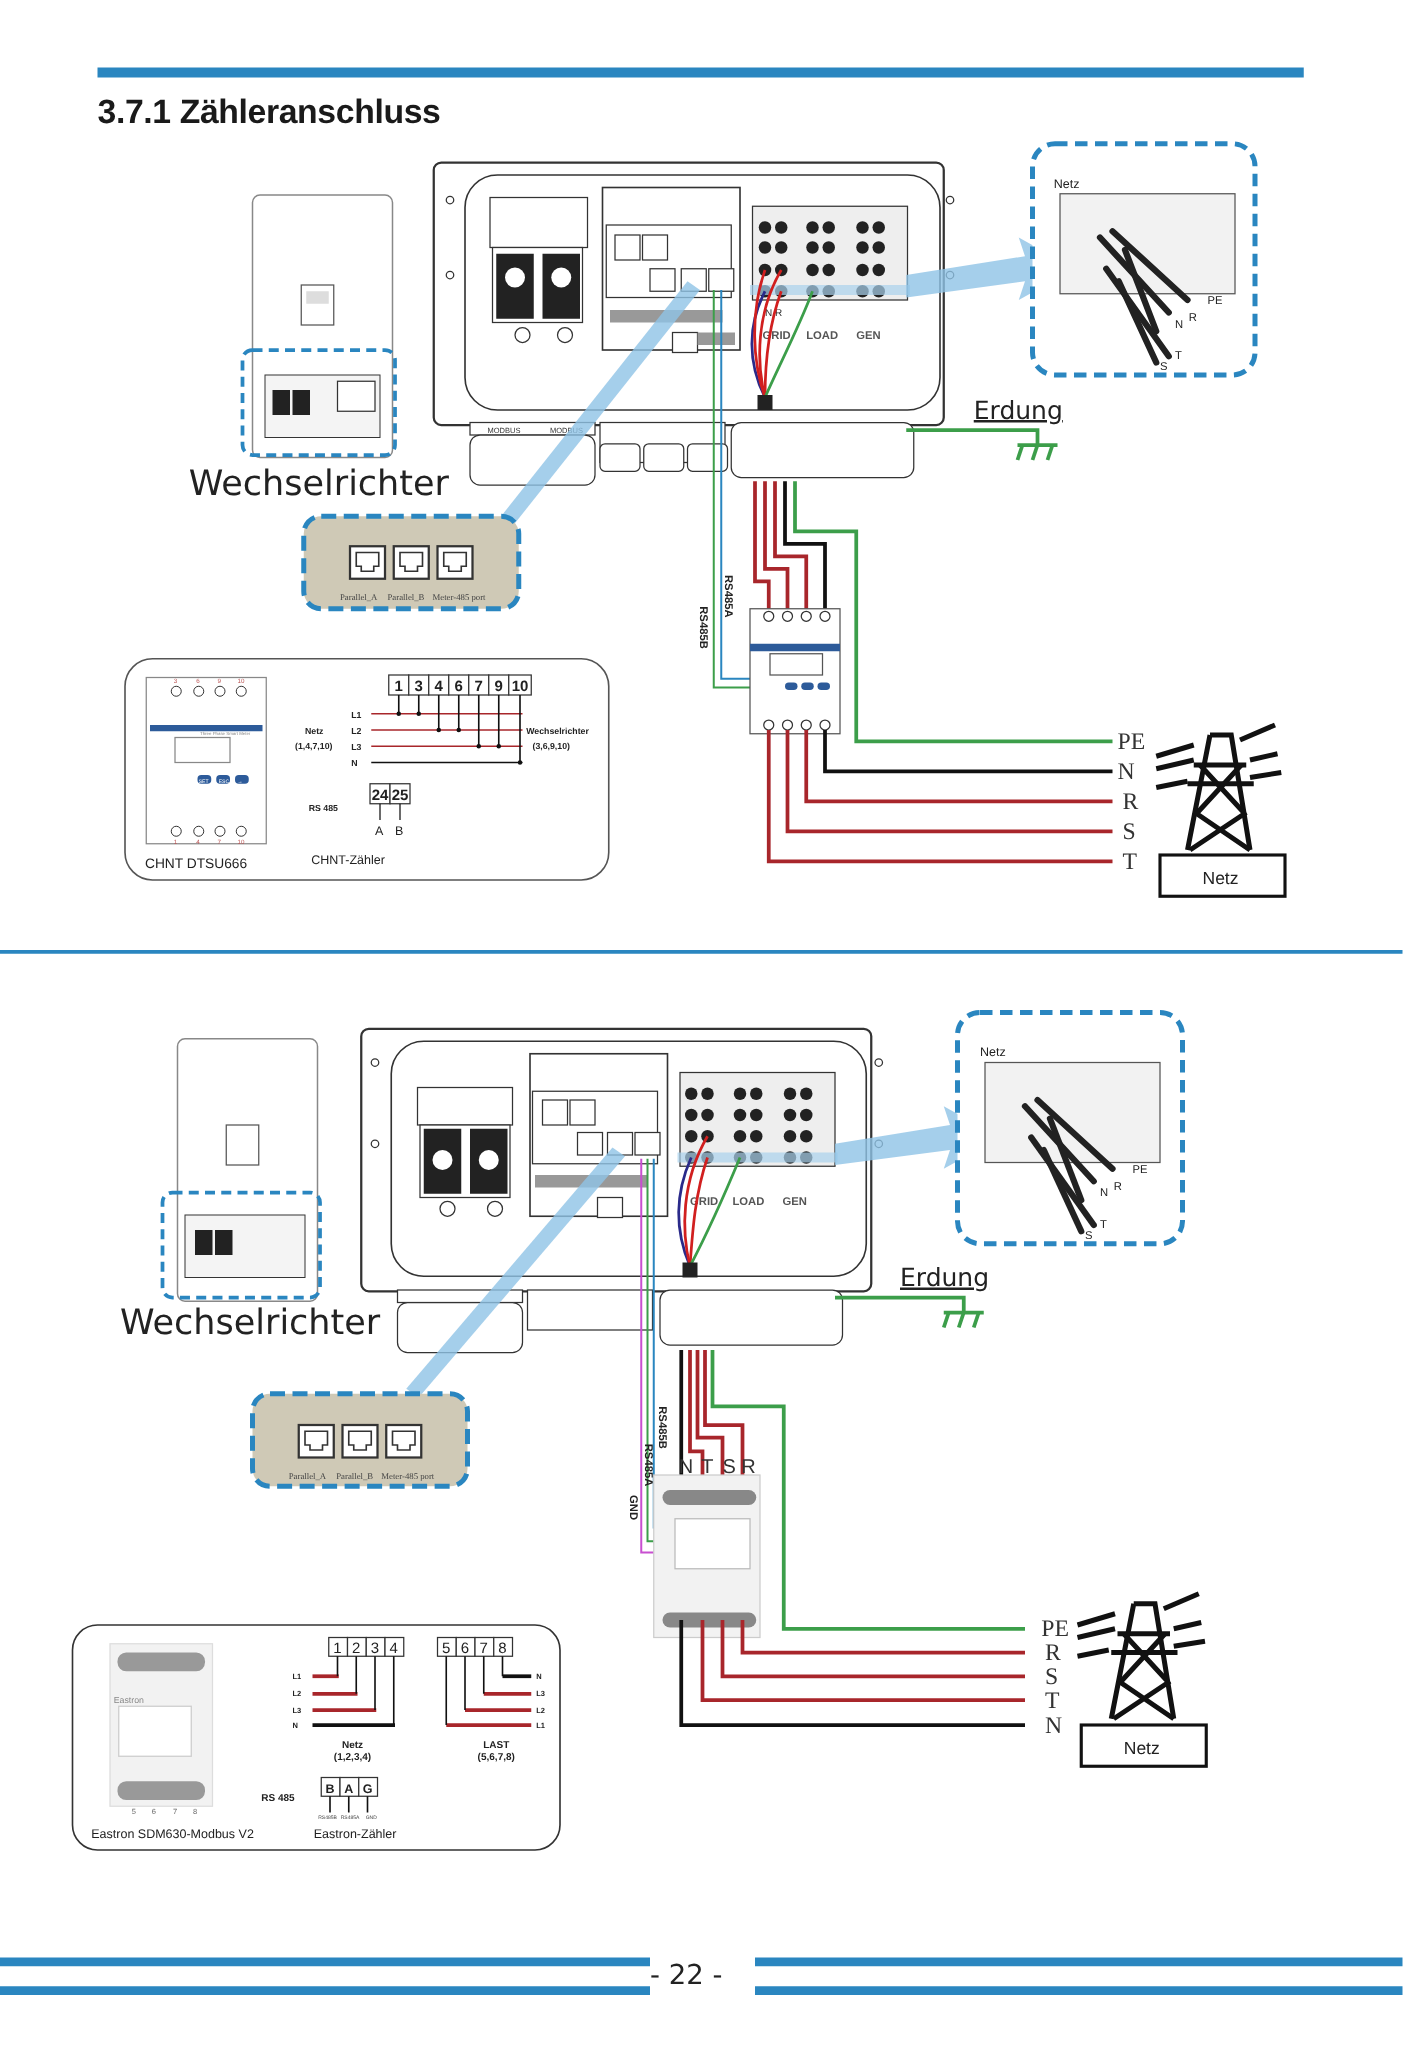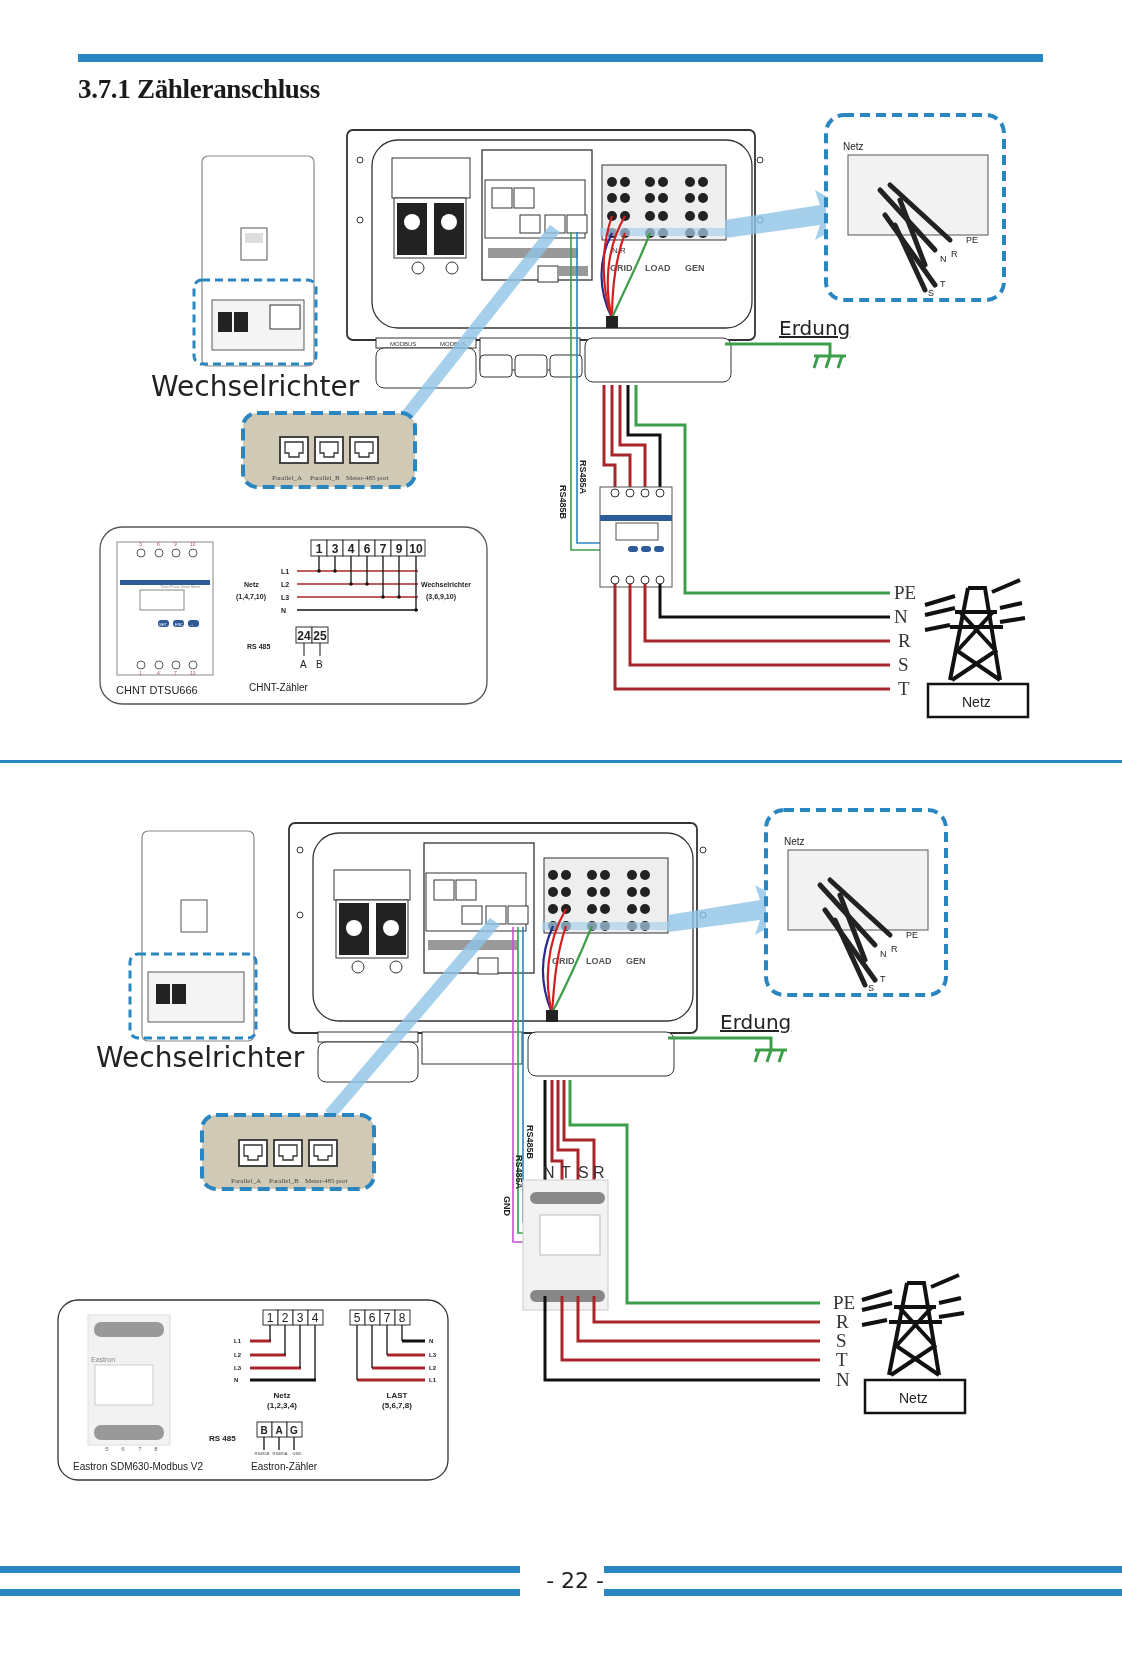--- a/index.html
+++ b/index.html
@@ -1,24 +1,24 @@
 <!DOCTYPE html>
 <html><head>
 <meta charset="utf-8">
 <style>
   html,body{margin:0;padding:0;background:#fff;}
   body{width:1122px;height:1654px;position:relative;overflow:hidden;font-family:"Liberation Sans",sans-serif;color:#222;}
   .abs{position:absolute;}
   .bar{position:absolute;background:#2a86c0;}
-  .h1{position:absolute;left:78px;top:74px;font-family:Liberation Serif, serif;font-weight:bold;font-size:27px;color:#1a1a1a;letter-spacing:-0.3px;}
+  .h1{position:absolute;left:78px;top:74px;font-family:Liberation Sans, sans-serif;font-weight:bold;font-size:27px;color:#1a1a1a;letter-spacing:-0.3px;}
   .serif{font-family:"Liberation Serif",serif;}
   .wr-label{position:absolute;font-family:"DejaVu Sans",sans-serif;font-size:28px;color:#222;}
   .erd{position:absolute;font-family:"DejaVu Sans",sans-serif;font-size:20px;color:#222;text-decoration:underline;}
   .gridlbl{font-family:"Liberation Serif",serif;font-size:19px;fill:#333;}
-  .page-num{position:absolute;left:520px;top:1566px;width:84px;text-align:right;font-family:"DejaVu Sans",sans-serif;font-size:22px;color:#222;background:#fff;}
+  .page-num{position:absolute;left:520px;top:1566px;width:84px;text-align:left;font-family:"DejaVu Sans",sans-serif;font-size:22px;color:#222;background:#fff;}
   svg text{font-family:"Liberation Sans",sans-serif;}
 </style>
 </head>
 <body>
 
 <div class="bar" style="left:78px;top:54px;width:965px;height:8px;"></div>
 <div class="h1">3.7.1 Zähleranschluss</div>
 
 <div class="bar" style="left:0;top:760px;width:1122px;height:3px;"></div>
 

